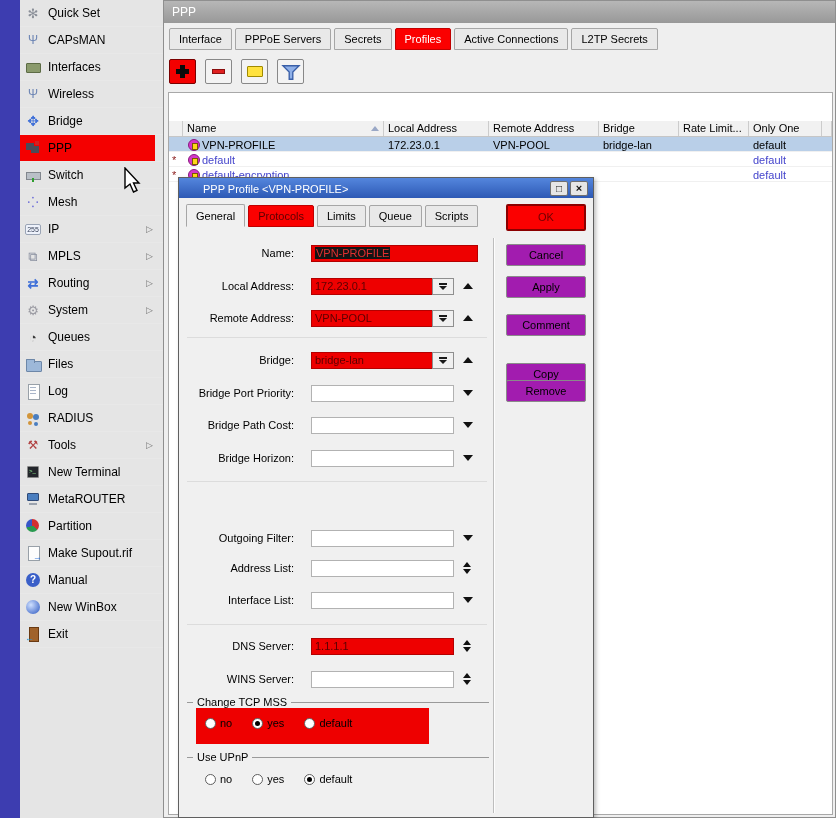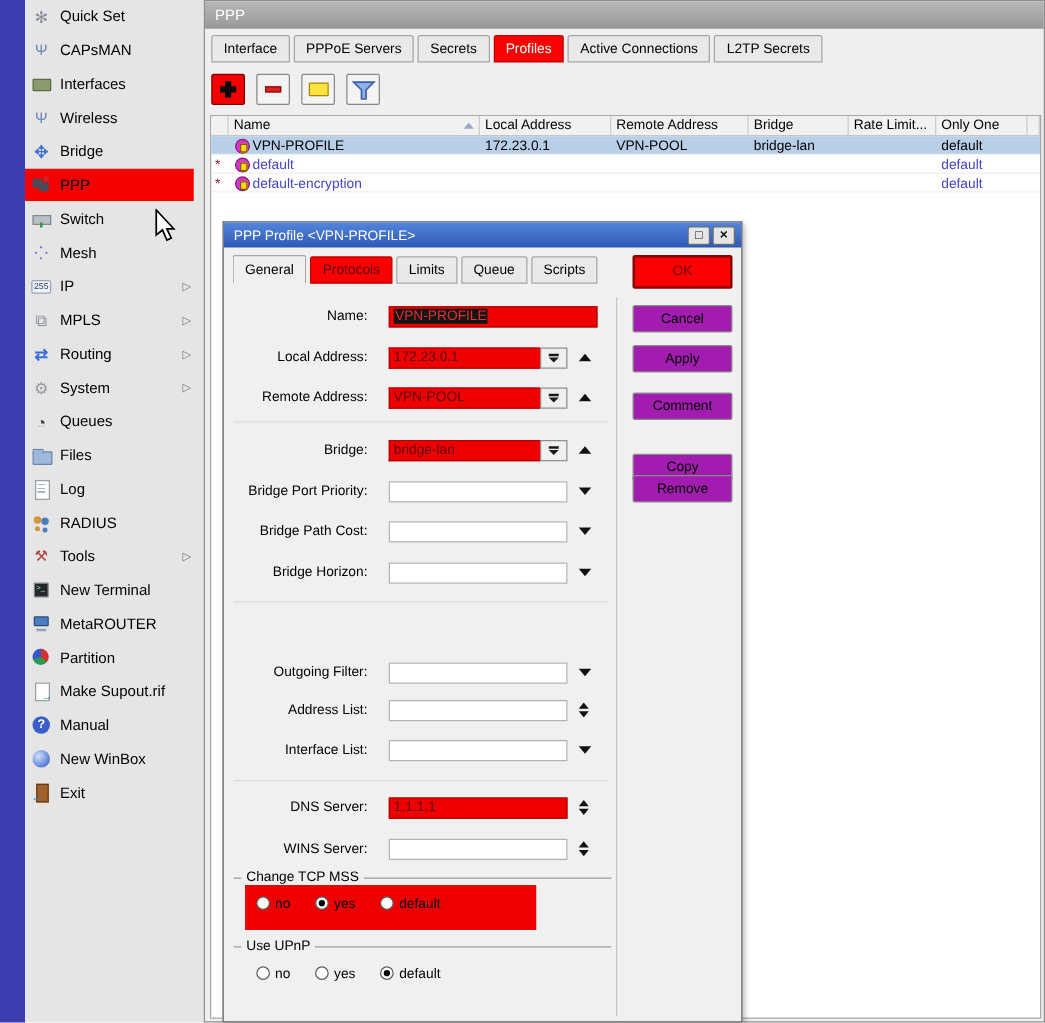--- a/index.html
+++ b/index.html
@@ -74,38 +74,38 @@
   .glyph-plus { width:13px; height:13px;
     background:linear-gradient(#0a0a0a 0 0) center/13px 5px no-repeat,
                linear-gradient(#0a0a0a 0 0) center/5px 13px no-repeat; }
   .glyph-minus { width:13px; height:5px; background:#e02020; border:1px solid #8a0f0f; }
   .glyph-card { width:16px; height:11px; background:#ffe23d; border:1px solid #a08a00;
     border-radius:1px; }
 
   #tablewrap { position:absolute; left:4px; right:2px; top:91px; bottom:2px;
     background:#fff; border:1px solid #a8a8a8; }
   .tgrid { display:grid; grid-template-columns:14px 201px 105px 110px 80px 70px 73px auto; }
-  #thead { background:#f1f1f1; border-bottom:1px solid #c6c6c6; height:16px; }
+  #thead { background:#f1f1f1; border-bottom:1px solid #c6c6c6; height:16px;margin-top:28px; }
   #thead > div { border-right:1px solid #cccccc; padding:1px 0 0 4px; overflow:hidden;
     white-space:nowrap; position:relative; }
   .sort-tri { position:absolute; right:4px; top:5px; width:0; height:0;
     border-left:4px solid transparent; border-right:4px solid transparent;
     border-bottom:5px solid #9aa8c6; }
   .trow { height:15px; align-items:center; border-bottom:1px solid #f0f0f0; }
   .trow > div { padding-left:4px; overflow:hidden; white-space:nowrap; display:flex;
     align-items:center; gap:2px; height:15px; }
   .trow.selected { background:#b9cfe8; }
   .trow.bluetext { color:#4444cc; }
   .flagcell { color:#8a1a1a; padding-left:3px !important; }
 
   
   #dialog { left:178px; top:177px; width:416px; height:641px; background:#f0f0f0;
     border:1px solid #5f5f5f; box-shadow:2px 2px 4px rgba(0,0,0,.25); }
   #dlg-titlebar { height:20px; background:linear-gradient(#5486dd,#2d59b5);
-    color:#fff; line-height:22px; padding-left:8px; position:relative; }
+    color:#fff; line-height:22px; padding-left:24px; position:relative; }
   .winctl { position:absolute; top:3px; width:18px; height:15px; background:#e6e6e6;
     border:1px solid #6f6f6f; border-radius:2px; display:flex; align-items:center;
     justify-content:center; font-size:10px; color:#111; line-height:1; }
   #btn-max { right:25px; } #btn-close { right:5px; font-size:11px; font-weight:bold; }
   #dlg-tabs { top:26px; left:7px; }
   .tab.red-dark { background:#fb0000; color:#5c0000; border-color:#c00000; }
 
   .dlg-btn { position:absolute; left:327px; width:80px; height:22px; background:#a21caf;
     border:1px solid #8a8a8a; border-radius:2px; text-align:center; line-height:20px; }
   #btn-ok { top:26px; height:27px; line-height:23px; background:#fb0000;
@@ -137,21 +137,21 @@
   .tri-ud { margin-left:9px; display:flex; flex-direction:column; gap:2px; }
   .tri-ud i { display:block; width:0; height:0; border-left:4px solid transparent;
     border-right:4px solid transparent; }
   .tri-ud i.u { border-bottom:5px solid #111; } .tri-ud i.d { border-top:5px solid #111; }
 
   .hr { position:absolute; left:8px; width:300px; border-top:1px solid #dcdcdc; }
   .group-legend { position:absolute; left:8px; width:302px; display:flex; align-items:center; gap:4px; }
   .group-legend .dash { width:6px; border-top:1px solid #9a9a9a; }
   .group-legend .line { flex:1; border-top:1px solid #9a9a9a; }
   .radios { position:absolute; left:26px; display:flex; gap:20px; align-items:center; z-index:2; }
-  .radio-item { display:flex; gap:4px; }
+  .radio-item { display:flex; align-items:center; gap:4px; }
   .radio { width:11px; height:11px; border-radius:50%; border:1px solid #5f5f5f; background:#fff; }
   .radio.on::after { content:""; display:block; width:5px; height:5px; border-radius:50%;
     background:#000; margin:2px auto; }
   #red-overlay { position:absolute; left:17px; top:530px; width:233px; height:36px;
     background:#ee0000; z-index:1; }
 
   #cursor { left:122px; top:167px; width:20px; height:28px; z-index:50; pointer-events:none; }
 </style>
 </head>
 <body>

